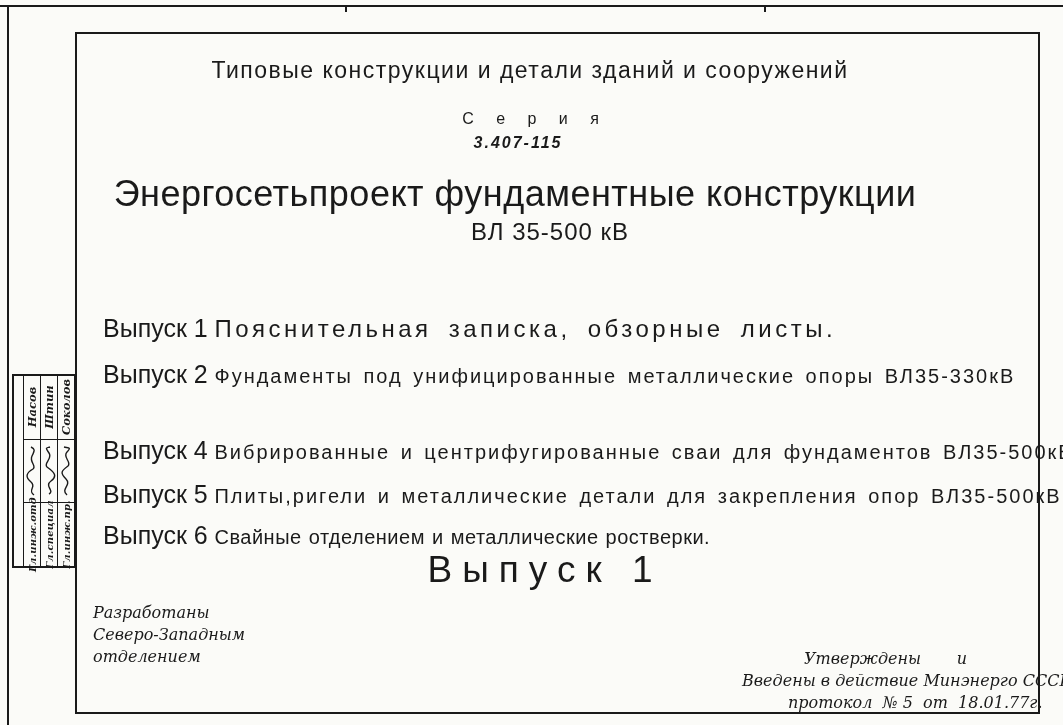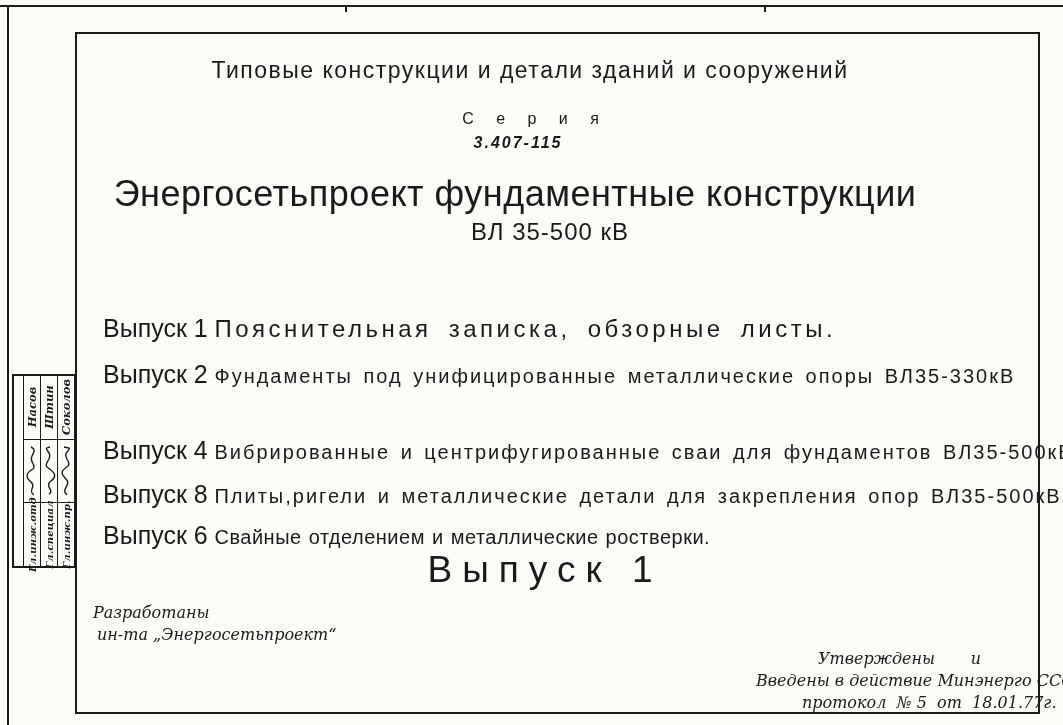--- a/index.html
+++ b/index.html
@@ -44,21 +44,21 @@
   
   .current{
     position:absolute;left:380px;top:549px;width:330px;
     text-align:center;font-size:37px;letter-spacing:10px;white-space:nowrap;
   }
   
   .cursive{font-family:"DejaVu Serif", serif;font-style:italic;}
   .developed{position:absolute;left:93px;top:602px;width:248px;font-size:16px;line-height:22px;}
   .developed .l0,.developed .l1,.developed .l3{text-align:left;}
   .developed .l2{text-align:left;padding-left:4px;}
-  .approved{position:absolute;left:742px;top:648px;width:300px;font-size:16px;line-height:22px;margin-left:14px;}
+  .approved{position:absolute;left:742px;top:648px;width:300px;font-size:16px;line-height:22px;}
   .approved div{white-space:pre;}
   .approved .a0{padding-left:62px;}
   .approved .a2{padding-left:46px;}
   
   .stamp{
     position:absolute;left:12px;top:374px;width:64px;height:194px;
     box-sizing:border-box;border:2px solid var(--ink);
     display:flex;
   }
   .s-col{flex:1;display:flex;flex-direction:column;border-left:1.5px solid var(--ink);min-width:0;}
@@ -98,33 +98,33 @@
   </div>
   <div class="issue i2">
     <span class="lab">Выпуск 2</span>
     <span class="desc">Фундаменты под унифицированные металлические опоры ВЛ35-330кВ</span>
   </div>
   <div class="issue i4">
     <span class="lab">Выпуск 4</span>
     <span class="desc">Вибрированные и центрифугированные сваи для фундаментов ВЛ35-500кВ</span>
   </div>
   <div class="issue i5">
-    <span class="lab">Выпуск 8</span>
+    <span class="lab">Выпуск 5</span>
     <span class="desc">Плиты,ригели и металлические детали для закрепления опор ВЛ35-500кВ</span>
   </div>
   <div class="issue i6">
     <span class="lab">Выпуск 6</span>
     <span class="desc">Свайные отделением и металлические ростверки.</span>
   </div>
 
   <div class="current">Выпуск 1</div>
 
   <div class="developed cursive">
     <div class="l0">Разработаны</div>
-    <div class="l2">ин-та „Энергосетьпроект“</div>
+    <div class="l1">Северо-Западным отделением</div>
   </div>
 
   <div class="approved cursive">
     <div class="a0">Утверждены       и</div>
     <div class="a1">Введены в действие Минэнерго СССР</div>
     <div class="a2">протокол  № 5  от  18.01.77г.</div>
   </div>
 
   <div class="stamp">
     <div class="s-col s-empty"></div>

